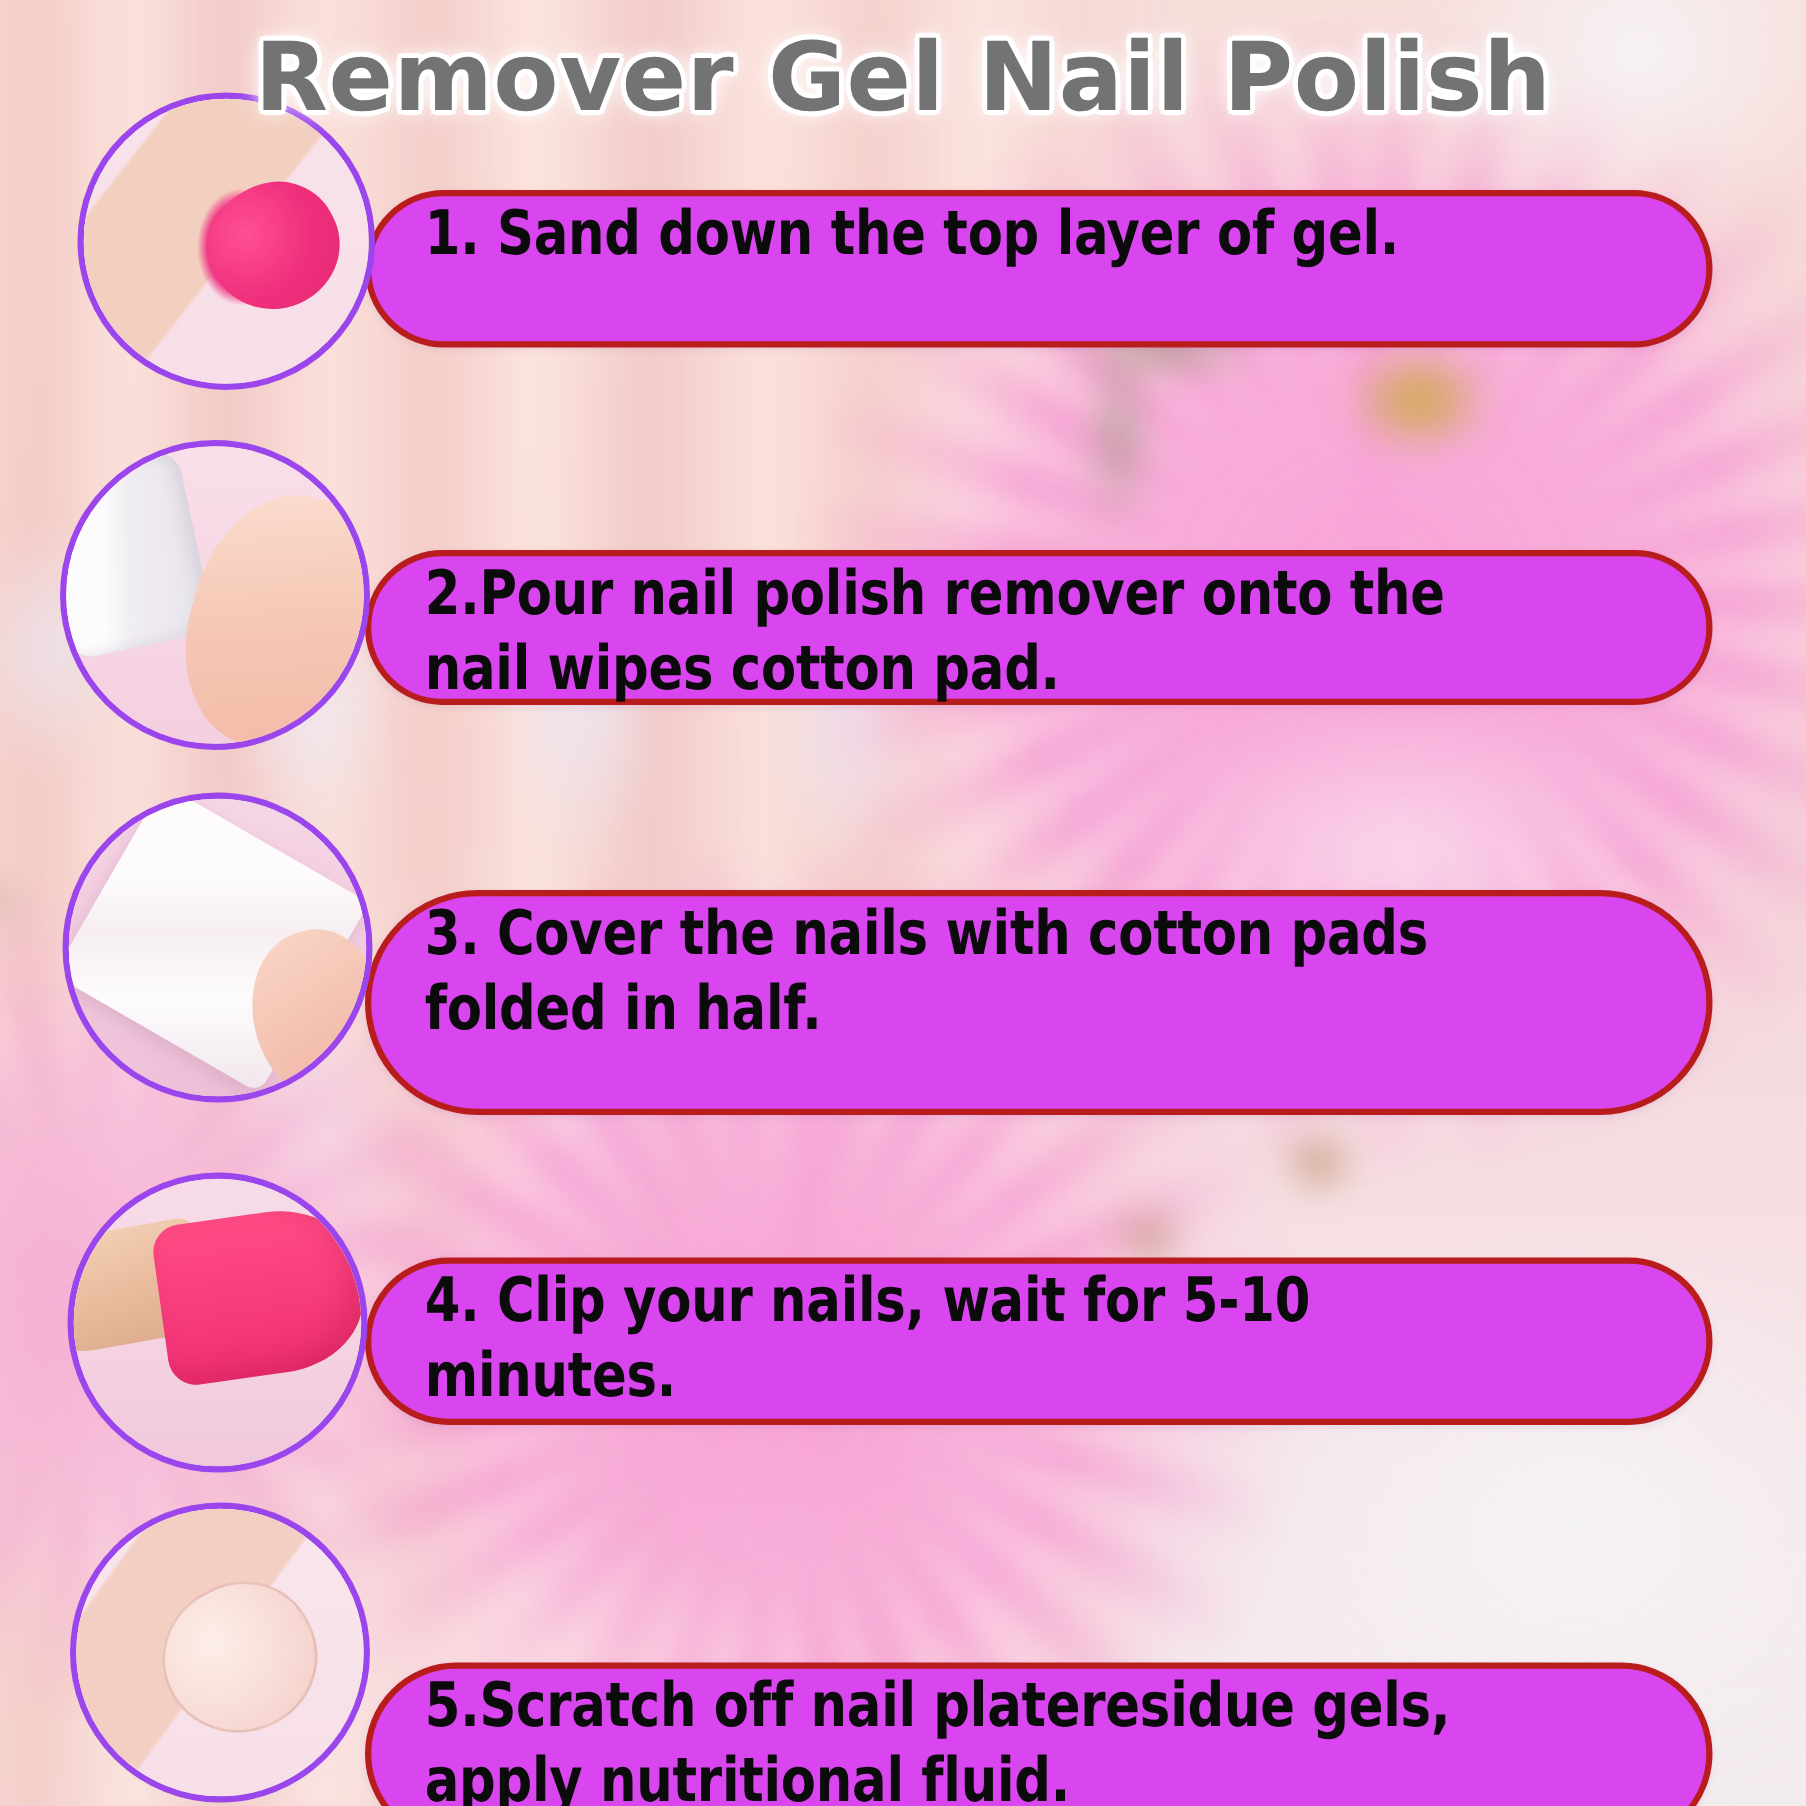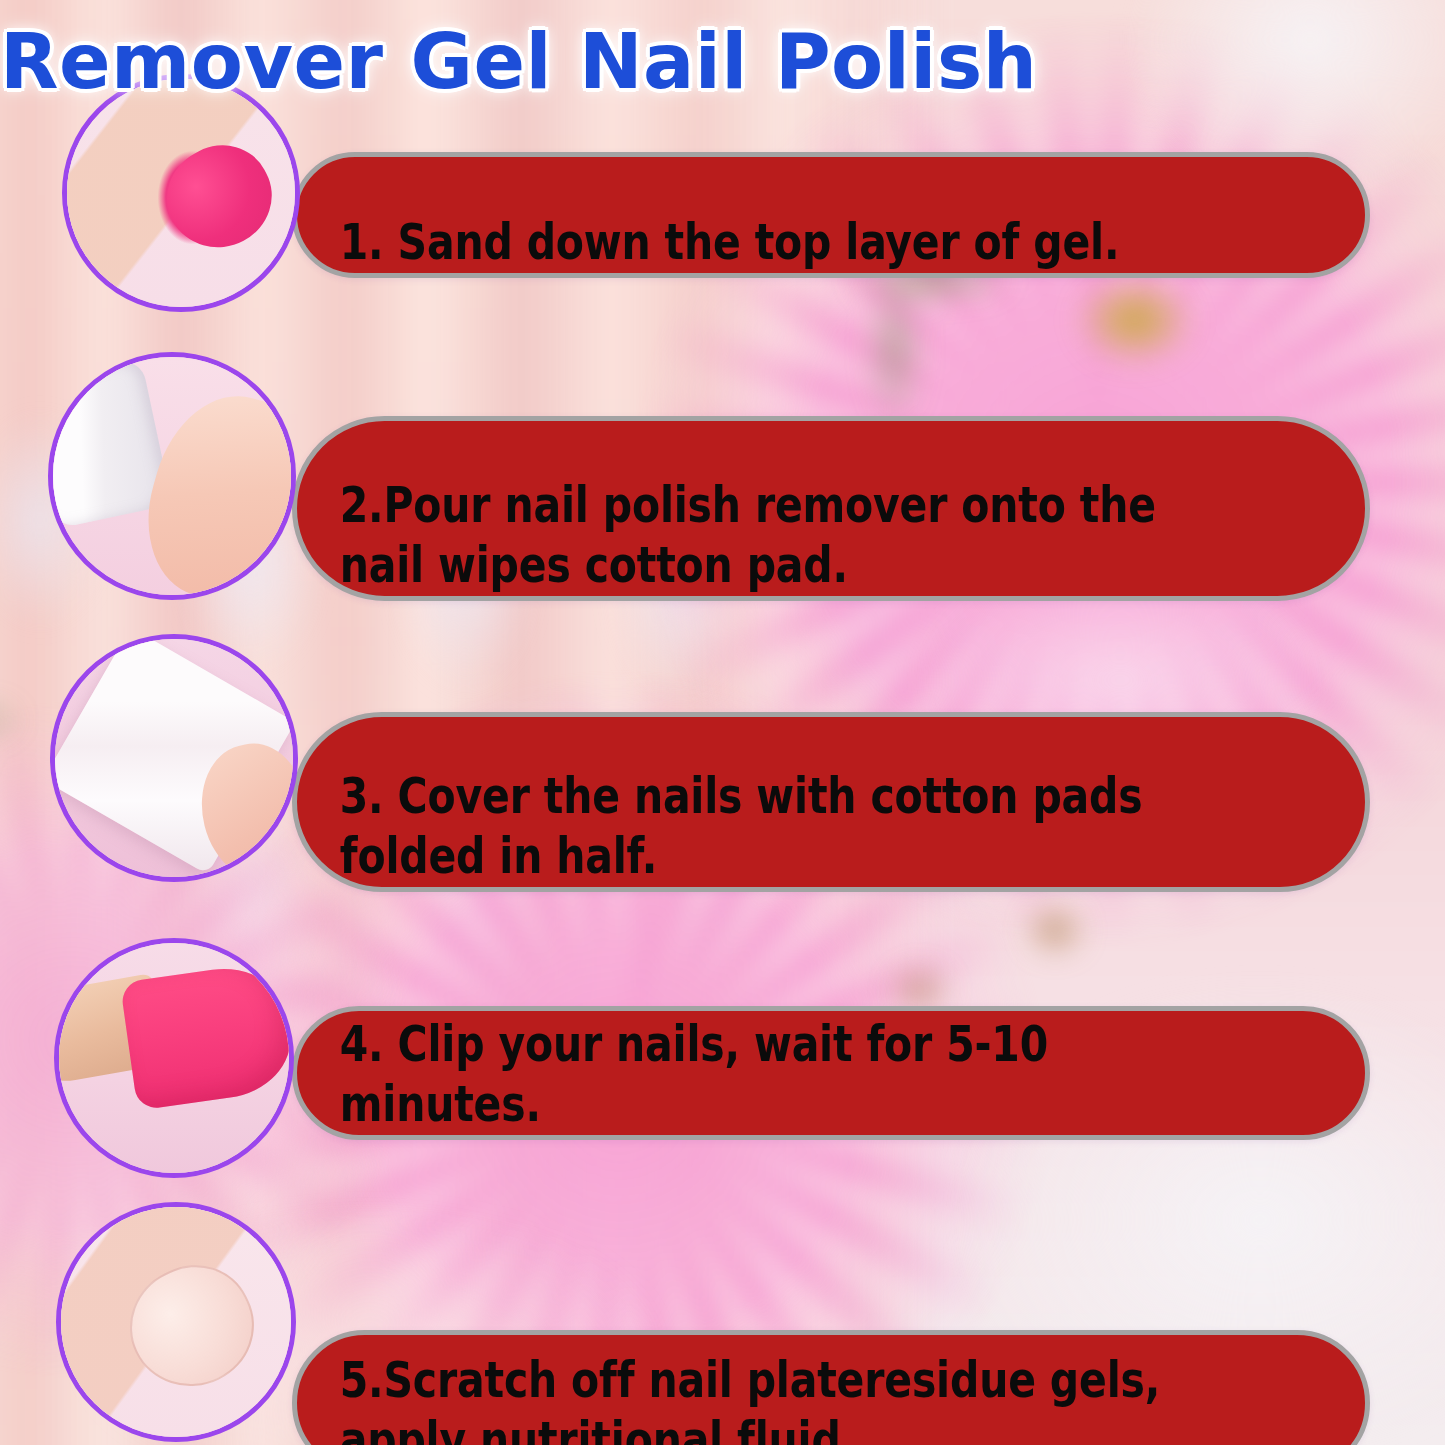--- a/index.html
+++ b/index.html
@@ -123,26 +123,27 @@
       radial-gradient(ellipse 300px 180px at 1200px 760px, rgba(252,248,250,.55), rgba(252,248,250,0) 70%),
       radial-gradient(ellipse 420px 200px at 450px 1430px, rgba(250,226,230,.7), rgba(250,226,230,0) 70%);
   }
 
   
   .title {
     position: absolute;
     left: 0; right: 0;
     top: 16px;
     z-index: 5;
+    text-align: center;
     font-family: "DejaVu Sans", sans-serif;
     font-weight: 700;
     font-size: 76px;
     line-height: 92px;
     letter-spacing: 0.5px;
-    color: #1d4ed8;
+    color: #737373;
     transform: scaleX(1.0);
     text-shadow:
       -3px -3px 0 #ffffff,  3px -3px 0 #ffffff,
       -3px  3px 0 #ffffff,  3px  3px 0 #ffffff,
       -4px  0   0 #ffffff,  4px  0   0 #ffffff,
        0   -4px 0 #ffffff,  0    4px 0 #ffffff,
        0 0 14px #ffffff, 0 0 22px rgba(255,255,255,.85);
   }
 
   
@@ -154,26 +155,26 @@
   .step {
     position: absolute;
     left: 0;
     width: 1445px;
   }
 
   
   .pill {
     position: absolute;
     left: 292px;
-    background: #b91c1c;
-    border: 5px solid #a3a3a3;
+    background: #d946ef;
+    border: 5px solid #b91c1c;
     border-radius: 999px;
     box-sizing: border-box;
     display: flex;
-    align-items: flex-end;
+    align-items: flex-start;
     box-shadow: 0 2px 6px rgba(120,60,160,.10);
   }
   .pill-text {
     padding-left: 46px;
     padding-right: 60px;
     color: #0b0b0b;
     font-family: "DejaVu Sans Condensed", "Liberation Sans Narrow", "Liberation Sans", sans-serif;
     font-weight: 700;
     font-size: 49px;
     line-height: 60px;
@@ -330,21 +331,21 @@
     <div class="step" style="top:0">
       <div class="pill" style="top:152px; height:126px; width:1078px;">
         <div class="pill-text">1. Sand down the top layer of gel.</div>
       </div>
       <div class="thumb" style="left:62px; top:74px; width:238px; height:238px;">
         <div class="photo art1"></div>
       </div>
     </div>
 
     <div class="step" style="top:0">
-      <div class="pill" style="top:416px; height:185px; width:1078px;">
+      <div class="pill" style="top:440px; height:124px; width:1078px;">
         <div class="pill-text">2.Pour nail polish remover onto the
 nail wipes cotton pad.</div>
       </div>
       <div class="thumb" style="left:48px; top:352px; width:248px; height:248px;">
         <div class="photo art2"></div>
       </div>
     </div>
 
     <div class="step" style="top:0">
       <div class="pill" style="top:712px; height:180px; width:1078px;">

